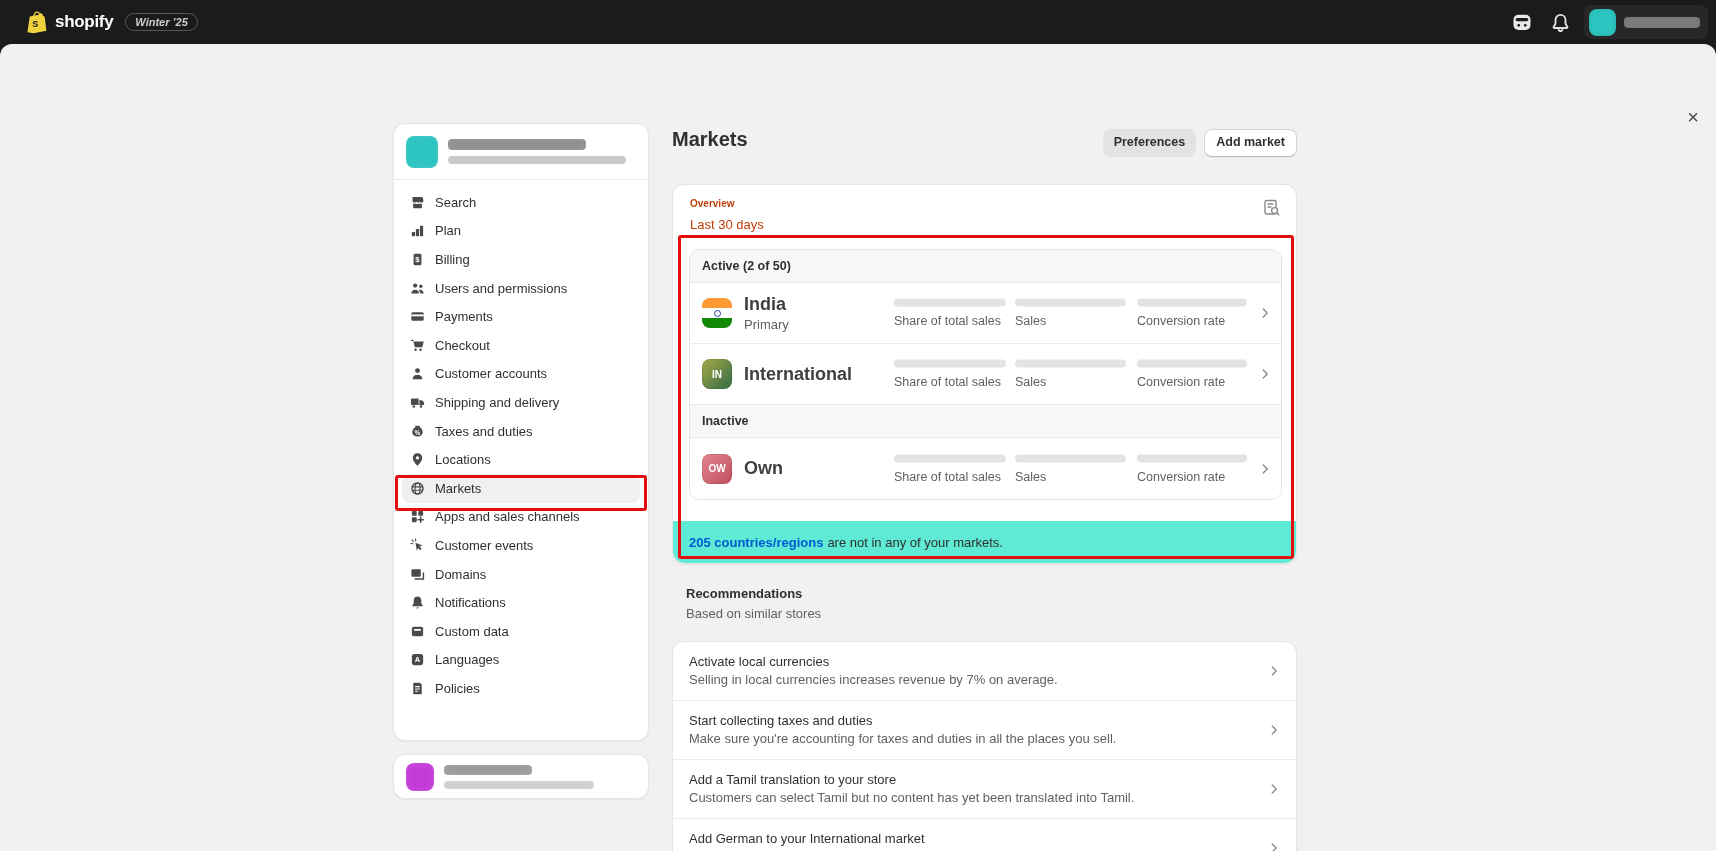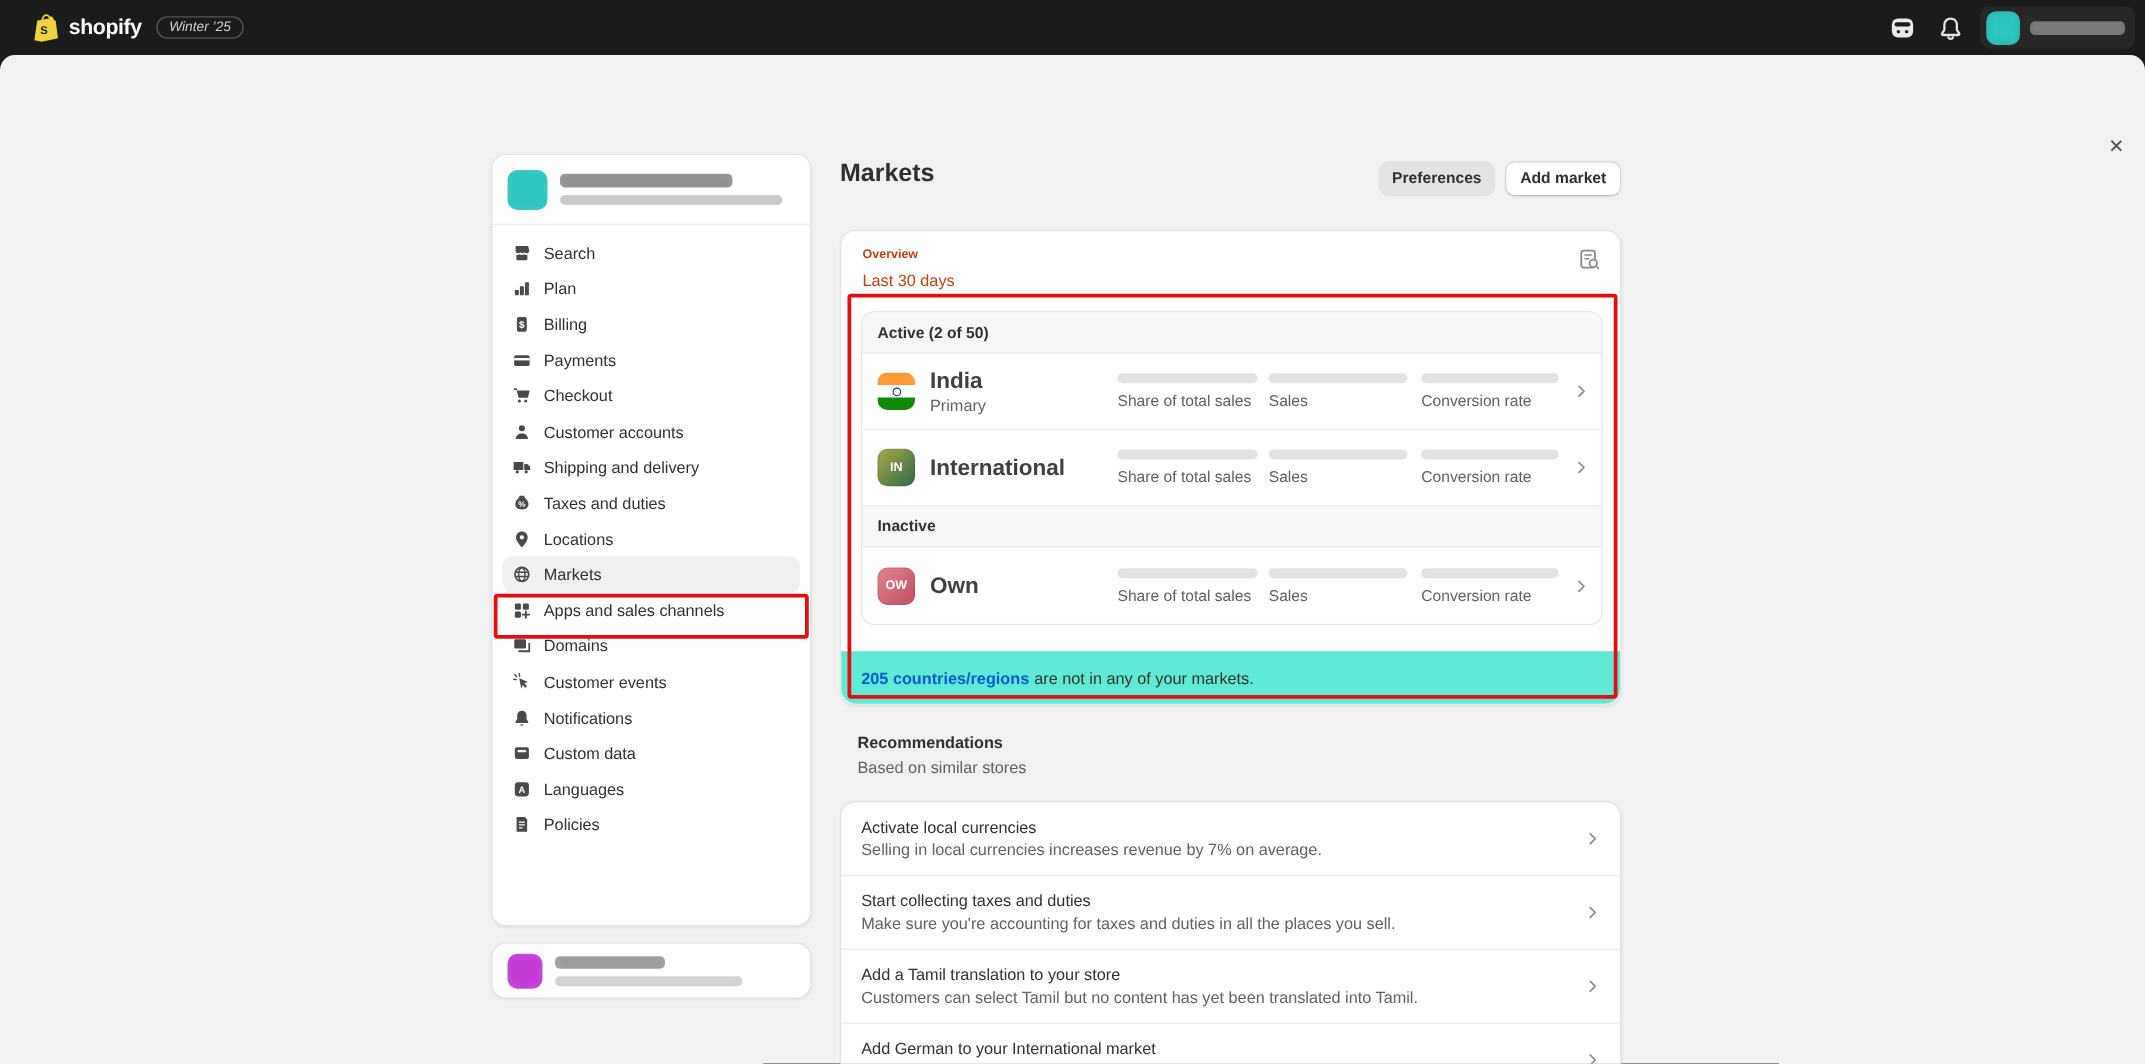--- a/index.html
+++ b/index.html
@@ -4,21 +4,21 @@
 <style>
   *{margin:0;padding:0;box-sizing:border-box}
   html,body{width:1716px;height:851px;overflow:hidden;background:#111;
     font-family:"Liberation Sans",sans-serif;-webkit-font-smoothing:antialiased}
   #app{position:relative;width:1716px;height:851px;background:#1b1b1b}
 
   
   .topbar{position:absolute;left:0;top:0;width:1716px;height:44px;background:#1b1b1b;display:flex;align-items:center}
   .brand{position:absolute;left:26px;top:0;height:44px;display:flex;align-items:center;gap:8px}
   .wordmark{color:#fff;font-size:17px;font-weight:700;letter-spacing:-.3px}
-  .edition-badge{border:1.5px solid #565656;border-radius:10px;color:#cfcfcf;font-size:11px;font-weight:400;font-style:italic;padding:2px 9px;margin-left:4px}
+  .edition-badge{border:1.5px solid #565656;border-radius:10px;color:#cfcfcf;font-size:11px;font-weight:700;font-style:italic;padding:2px 9px;margin-left:4px}
   .searchbox{position:absolute;left:573px;top:7px;width:573px;height:30px;background:#2e2e2e;border:1px solid #3d3d3d;border-radius:8px;display:flex;align-items:center;padding:0 8px;gap:7px}
   .searchbox input{flex:1;background:transparent;border:none;outline:none;color:#e3e3e3;font-size:13px;font-family:"Liberation Sans",sans-serif}
   .searchbox input::placeholder{color:#9a9a9a}
   .key{background:#47494c;color:#cfcfcf;font-size:10px;font-weight:700;border-radius:5px;padding:3px 6px;line-height:1}
   .tb-icon{position:absolute;top:10px;width:24px;height:24px;display:flex;align-items:center;justify-content:center}
   .store-chip{position:absolute;left:1584px;top:5px;width:124px;height:34px;background:#272727;border-radius:8px;display:flex;align-items:center;padding:0 5px;gap:8px}
   .blurwrap{position:relative;overflow:hidden;flex:none}
   .blurwrap .bfill{position:absolute;inset:-8px;filter:blur(6px)}
 
   
@@ -179,20 +179,31 @@
               <svg viewBox="0 0 16 16" fill="#4a4a4a">
                 <rect x="3.8" y="1.8" width="8.4" height="12.4" rx="1.6"></rect>
                 <text x="8" y="11" text-anchor="middle" font-size="8.5" font-weight="bold" fill="#fff">$</text>
               </svg>
             </span>
             <span class="nlabel">Billing</span>
           </div>
         <div class="nav-item">
             <span class="nicon">
               <svg viewBox="0 0 16 16" fill="#4a4a4a">
+                <circle cx="5.5" cy="4.9" r="2.3"></circle>
+                <path d="M1.4 13.3c0-2.6 1.8-4.1 4.1-4.1s4.1 1.5 4.1 4.1z"></path>
+                <circle cx="11.6" cy="5.6" r="1.8"></circle>
+                <path d="M10.6 9.4c2.2 0 3.9 1.4 3.9 3.9h-3.6c-.1-1.6-.8-2.9-1.9-3.7.5-.2 1-.2 1.6-.2z"></path>
+              </svg>
+            </span>
+            <span class="nlabel">Users and permissions</span>
+          </div>
+        <div class="nav-item">
+            <span class="nicon">
+              <svg viewBox="0 0 16 16" fill="#4a4a4a">
                 <rect x="1.4" y="3.4" width="13.2" height="9.2" rx="1.6"></rect>
                 <rect x="1.4" y="5.8" width="13.2" height="2" fill="#fff"></rect>
               </svg>
             </span>
             <span class="nlabel">Payments</span>
           </div>
         <div class="nav-item">
             <span class="nicon">
               <svg viewBox="0 0 16 16" fill="#4a4a4a">
                 <path d="M1.3 1.8h2.2l.5 1.9h10.7l-1.6 6.1H5.2L3.5 3.3H1.3z"></path>
@@ -257,34 +268,34 @@
                 <rect x="8.8" y="2" width="5.2" height="5.2" rx="1.2"></rect>
                 <rect x="2" y="8.8" width="5.2" height="5.2" rx="1.2"></rect>
                 <path d="M11.4 8.6v5.6M8.6 11.4h5.6" stroke="#4a4a4a" stroke-width="1.6" stroke-linecap="round"></path>
               </svg>
             </span>
             <span class="nlabel">Apps and sales channels</span>
           </div>
         <div class="nav-item">
             <span class="nicon">
               <svg viewBox="0 0 16 16" fill="#4a4a4a">
+                <path d="M5.8 5l7.4 3-3.1 1.2 2.3 2.3-1.5 1.5-2.3-2.3L7.4 13.9z"></path>
+                <path d="M2 2l1.6 1.6M5.8 1.1l.3 2.1M1.1 5.8l2.1.3" stroke="#4a4a4a" stroke-width="1.2" fill="none" stroke-linecap="round"></path>
+              </svg>
+            </span>
+            <span class="nlabel">Customer events</span>
+          </div>
+        <div class="nav-item">
+            <span class="nicon">
+              <svg viewBox="0 0 16 16" fill="#4a4a4a">
                 <rect x="1.5" y="2.5" width="10" height="8" rx="1.2"></rect>
                 <path d="M5 12.8h9.3V5.8" fill="none" stroke="#4a4a4a" stroke-width="1.5"></path>
               </svg>
             </span>
             <span class="nlabel">Domains</span>
-          </div>
-        <div class="nav-item">
-            <span class="nicon">
-              <svg viewBox="0 0 16 16" fill="#4a4a4a">
-                <path d="M5.8 5l7.4 3-3.1 1.2 2.3 2.3-1.5 1.5-2.3-2.3L7.4 13.9z"></path>
-                <path d="M2 2l1.6 1.6M5.8 1.1l.3 2.1M1.1 5.8l2.1.3" stroke="#4a4a4a" stroke-width="1.2" fill="none" stroke-linecap="round"></path>
-              </svg>
-            </span>
-            <span class="nlabel">Customer events</span>
           </div>
         <div class="nav-item">
             <span class="nicon">
               <svg viewBox="0 0 16 16" fill="#4a4a4a">
                 <path d="M8 1.6c2.3 0 4 1.7 4 4v3.2l1.4 2.2c.3.5 0 1.1-.6 1.1H3.2c-.6 0-.9-.6-.6-1.1L4 8.8V5.6c0-2.3 1.7-4 4-4z"></path>
                 <path d="M6.4 13.4a1.7 1.7 0 003.2 0z"></path>
               </svg>
             </span>
             <span class="nlabel">Notifications</span>
           </div>

